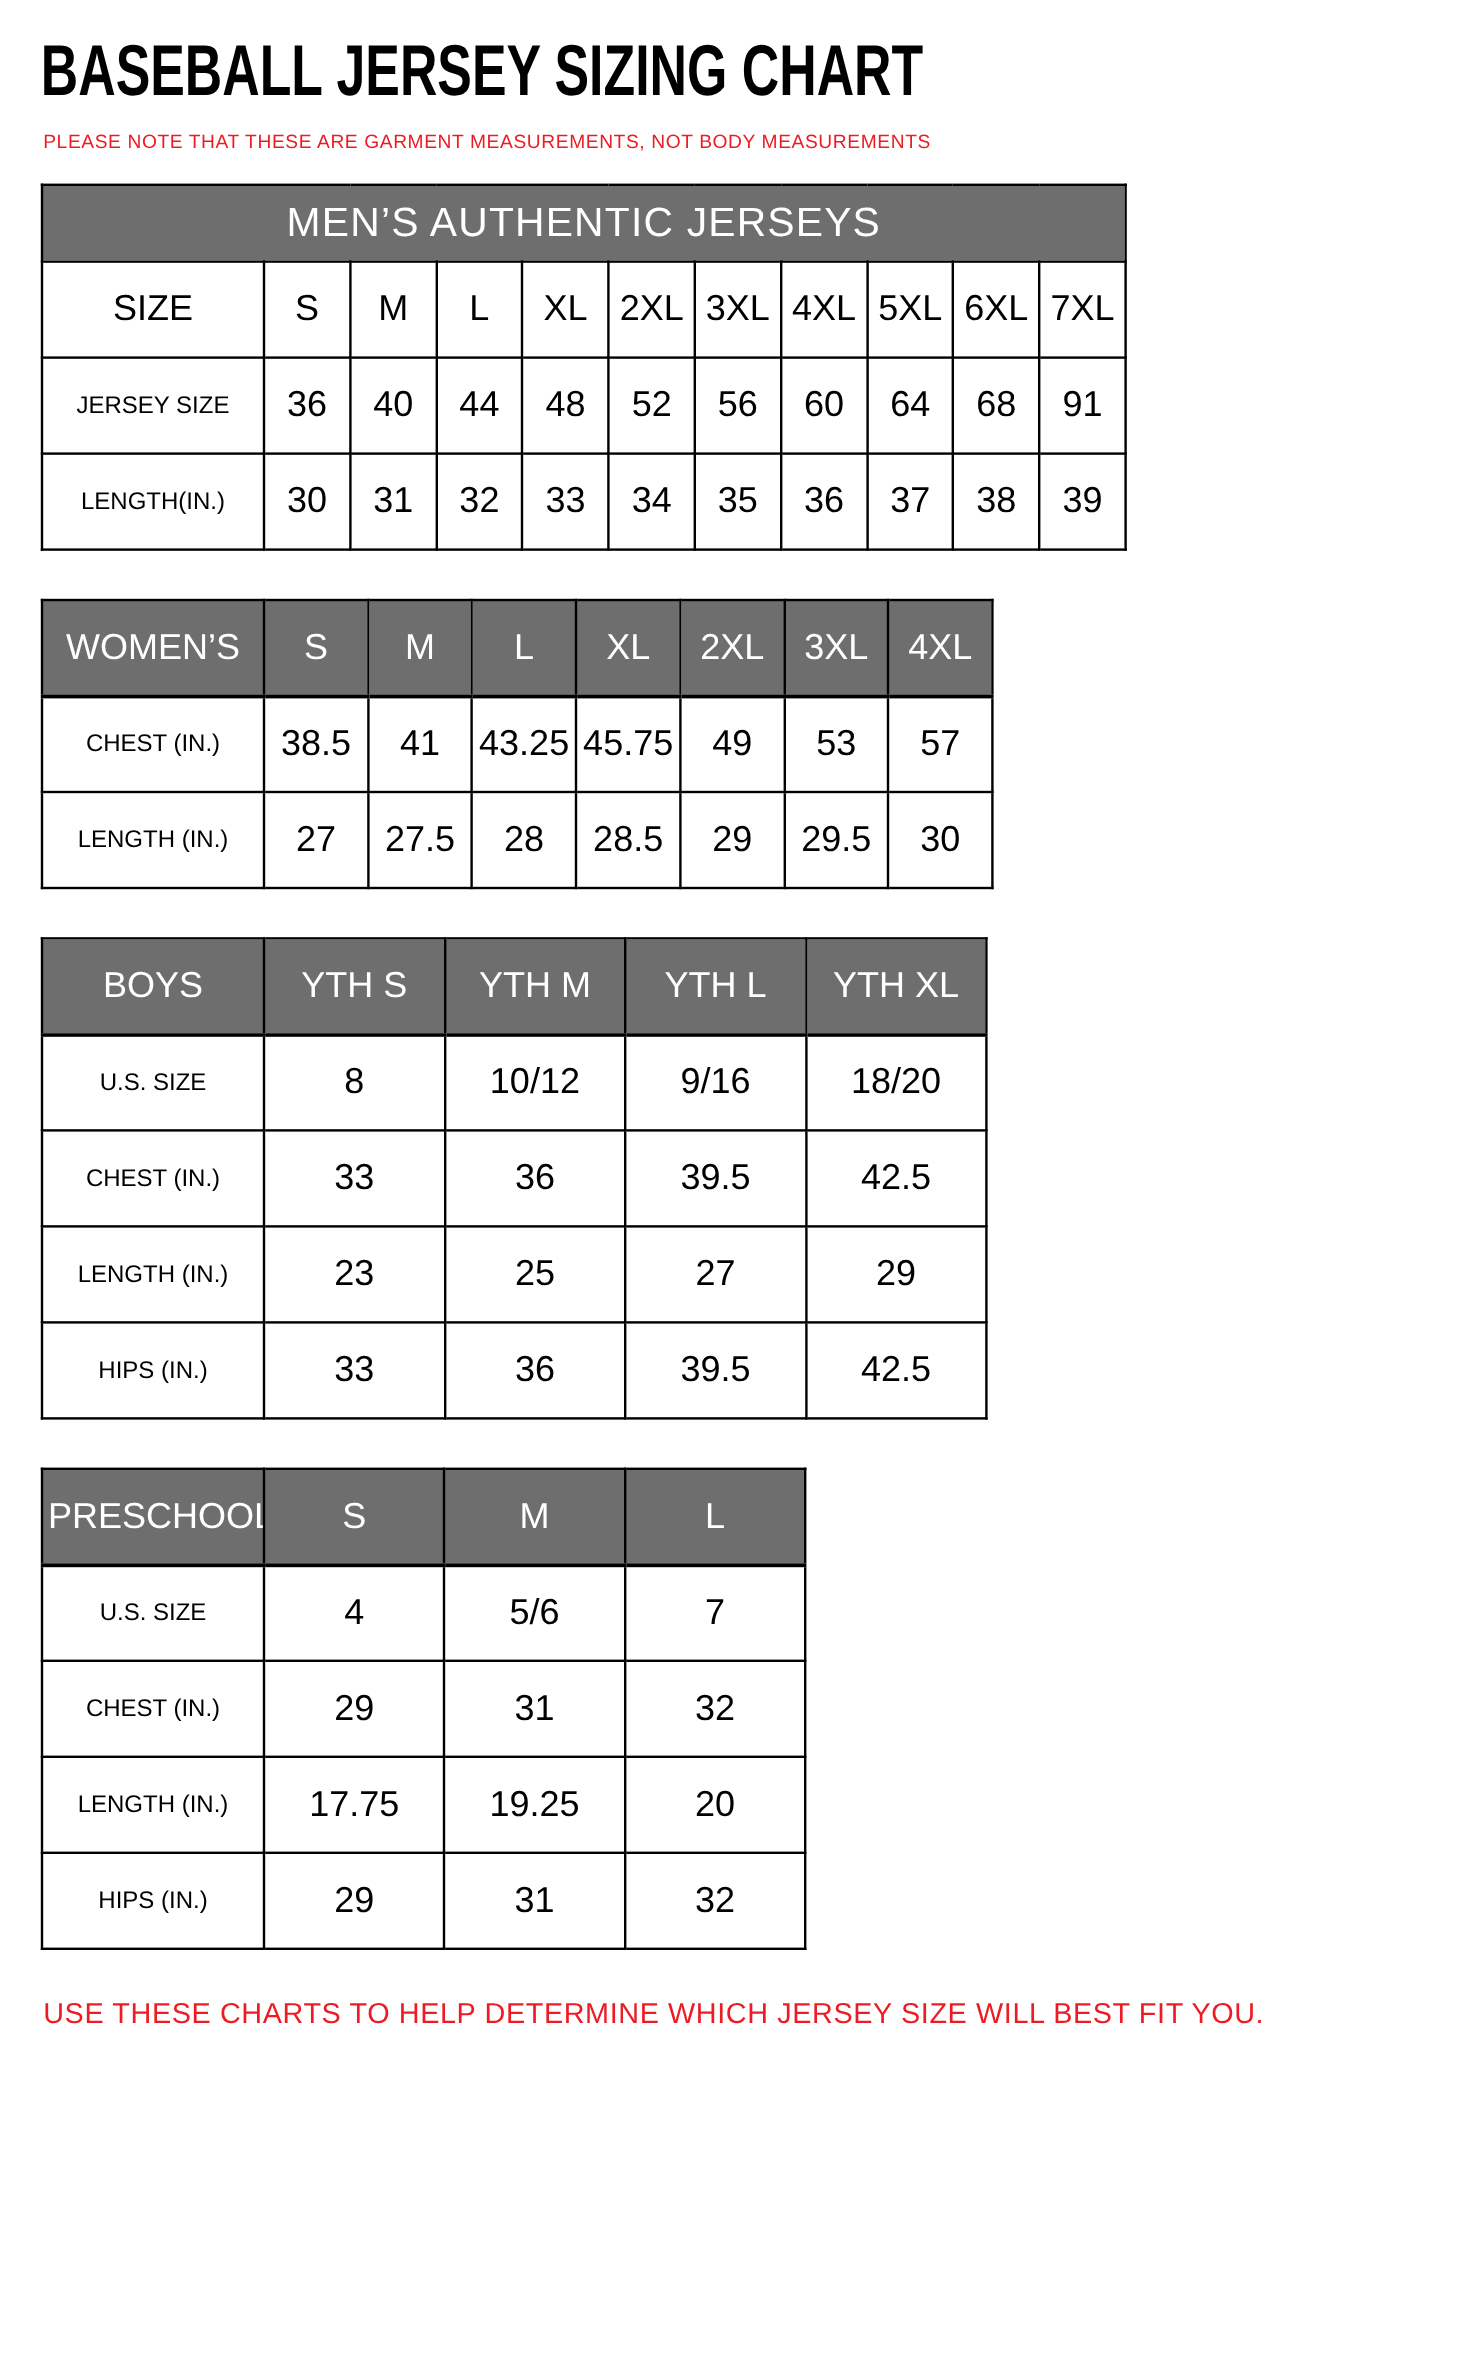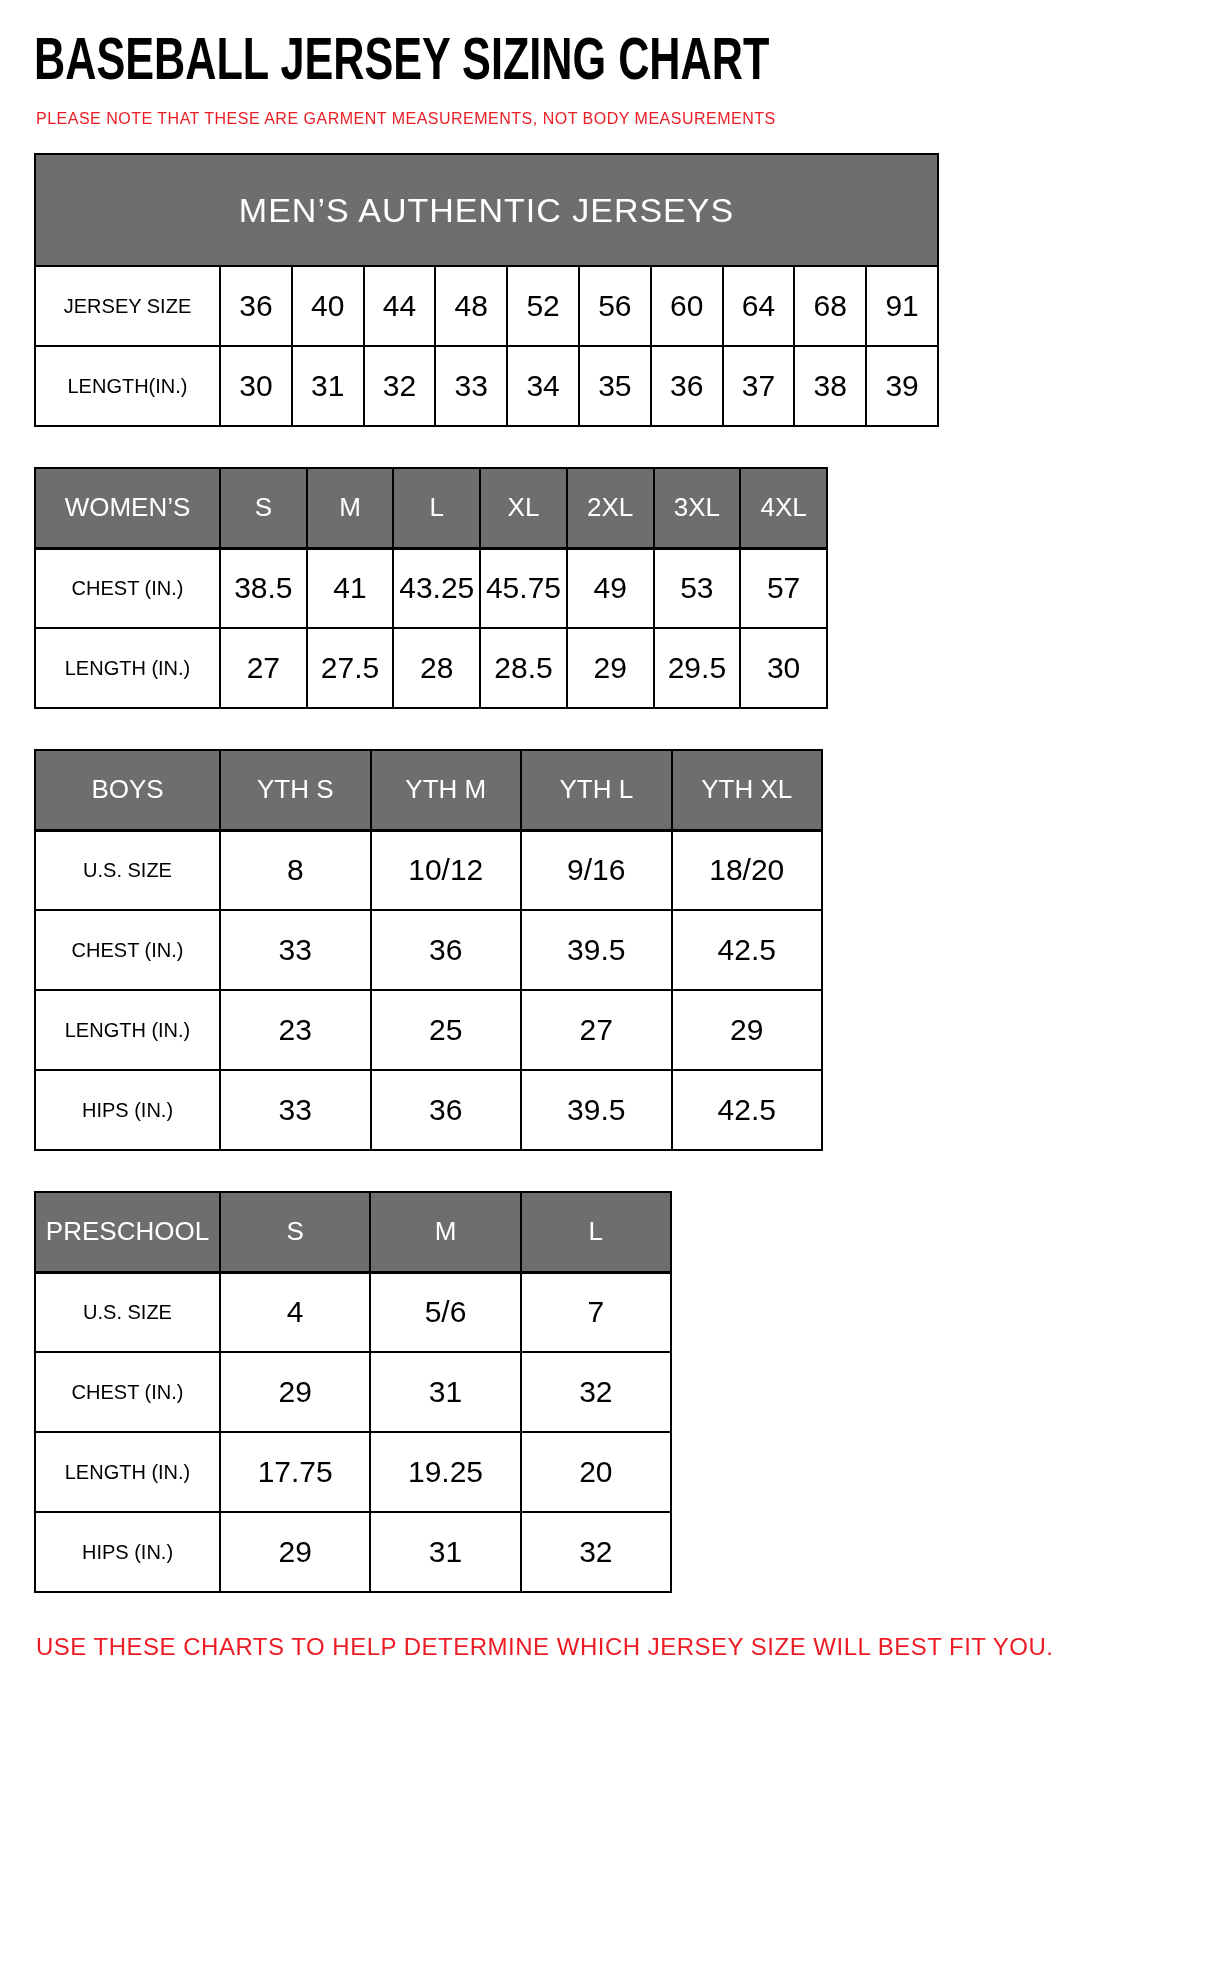--- a/index.html
+++ b/index.html
@@ -50,27 +50,27 @@
     text-align:center;
     vertical-align:middle;
     font-weight:normal;
     padding:2px 4px;
     overflow:hidden;
   }
   .banner-cell{
     background:var(--gray);
     color:#fff;
     font-size:34px;
-    height:112px;
+    height:64px;
     letter-spacing:1px;
   }
   .head-gray{
     background:var(--gray);
     color:#fff;
-    font-size:26px;
+    font-size:30px;
     height:80px;
     border-bottom-width:3px;
   }
   .head-plain{
     font-size:30px;
     height:80px;
   }
   .row-label{
     font-size:20px;
     line-height:1.15;
@@ -106,20 +106,33 @@
         <col>
         <col>
         <col>
         <col>
         <col>
         <col>
       </colgroup>
       <tbody>
         <tr>
           <th class="banner-cell" colspan="11">MEN’S AUTHENTIC JERSEYS</th>
+        </tr>
+        <tr>
+          <th class="head-plain">SIZE</th>
+          <th class="head-plain">S</th>
+          <th class="head-plain">M</th>
+          <th class="head-plain">L</th>
+          <th class="head-plain">XL</th>
+          <th class="head-plain">2XL</th>
+          <th class="head-plain">3XL</th>
+          <th class="head-plain">4XL</th>
+          <th class="head-plain">5XL</th>
+          <th class="head-plain">6XL</th>
+          <th class="head-plain">7XL</th>
         </tr>
         <tr>
           <td class="row-label">JERSEY SIZE</td>
           <td class="table-cell">36</td>
           <td class="table-cell">40</td>
           <td class="table-cell">44</td>
           <td class="table-cell">48</td>
           <td class="table-cell">52</td>
           <td class="table-cell">56</td>
           <td class="table-cell">60</td>

